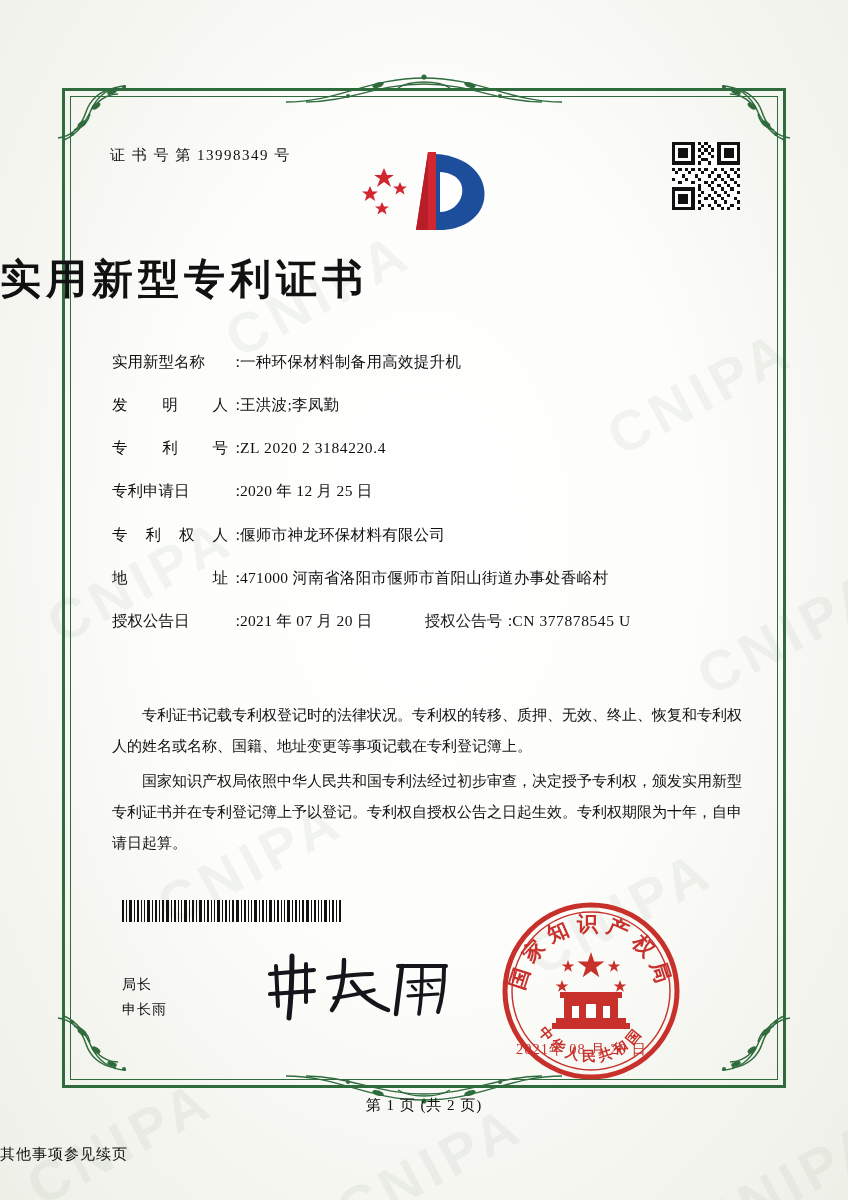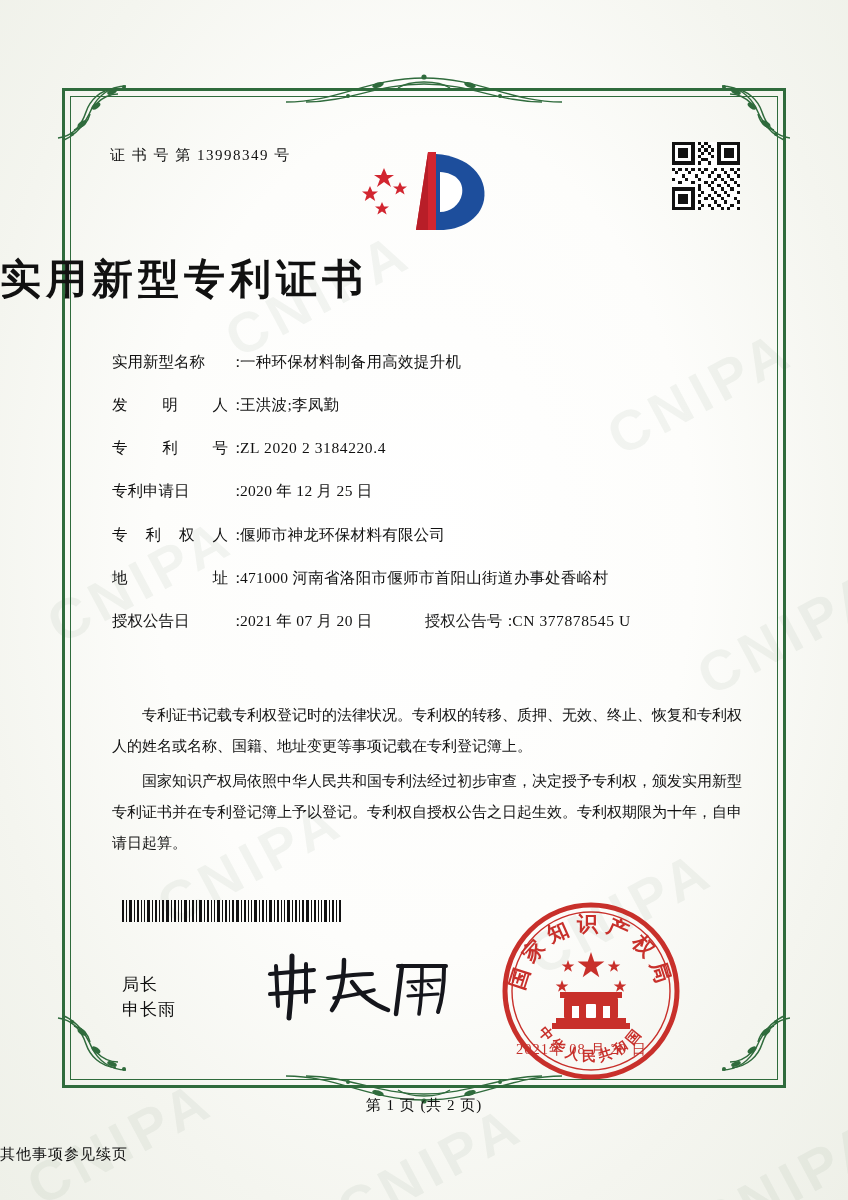--- a/index.html
+++ b/index.html
@@ -180,21 +180,21 @@
     top: 900px;
     width: 222px;
     height: 22px;
   }
 
   
   #sign-block {
     position: absolute;
     left: 122px;
     top: 972px;
-    font-size: 17px;
+    font-size: 14px;
     line-height: 25px;
     letter-spacing: 1px;
     color: #111;
   }
   #signature-script {
     position: absolute;
     left: 256px;
     top: 952px;
     width: 200px;
     height: 70px;

